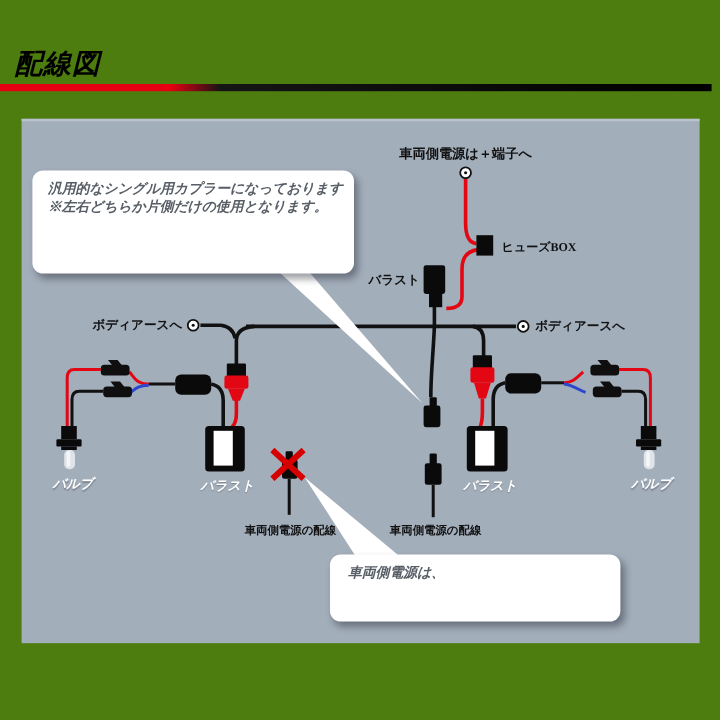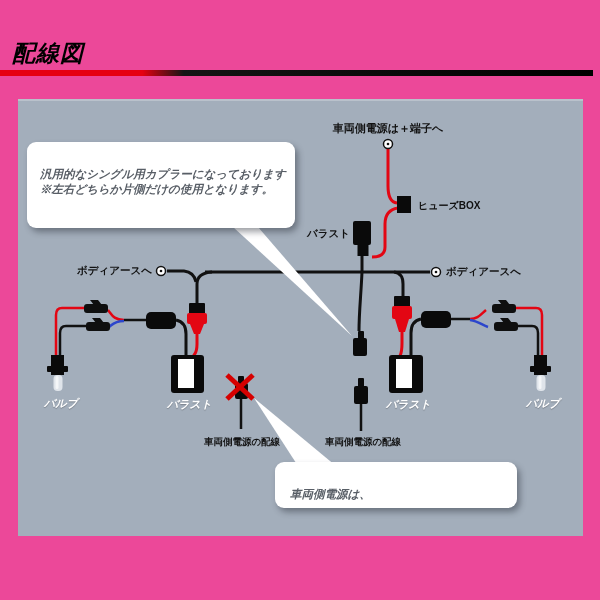--- a/index.html
+++ b/index.html
@@ -1,32 +1,32 @@
 <!DOCTYPE html>
 <html><head>
 <meta charset="utf-8">
 <style>
   html,body{margin:0;padding:0;background:#fff;}
-  .screen{position:relative;width:600px;height:600px;background:#ec4899;overflow:hidden;
-          font-family:Liberation Sans, sans-serif;}
+  .screen{position:relative;width:600px;height:600px;background:#4d7c0f;overflow:hidden;
+          font-family:Liberation Serif, serif;}
   .page-title{position:absolute;left:12px;top:38px;margin:0;font-size:23px;font-weight:bold;
               font-style:italic;color:#000;letter-spacing:1px;}
   .accent-bar{position:absolute;left:0;top:70px;width:593px;height:6px;
               background:linear-gradient(to right,#e60012 0%,#e60012 24%,#151515 31%,#000 100%);}
   .panel{position:absolute;left:18px;top:99px;width:565px;height:437px;background:#a3aebb;
          border-top:2px solid #b9c1cb;box-sizing:border-box;}
   svg.draw{position:absolute;left:0;top:0;width:600px;height:600px;pointer-events:none;}
   .lbl{position:absolute;font-weight:bold;color:#111;white-space:nowrap;}
   .lbl.light{color:#fff;font-style:italic;text-shadow:0 1px 1px rgba(0,0,0,.25);}
   .callout{position:absolute;background:#fff;border-radius:9px;
            box-shadow:3px 4px 6px rgba(40,45,55,.45);box-sizing:border-box;}
   .callout .line{font-size:11.5px;line-height:15px;font-weight:bold;font-style:italic;
                  color:#585e66;white-space:nowrap;}
-  .callout-top{left:27px;top:142px;width:268px;height:86px;padding:25px 0 0 13px;}
-  .callout-bottom{left:275px;top:462px;width:242px;height:46px;padding:24px 0 0 15px;}
+  .callout-top{left:27px;top:142px;width:268px;height:86px;padding:9px 0 0 13px;}
+  .callout-bottom{left:275px;top:462px;width:242px;height:56px;padding:8px 0 0 15px;}
   .callout-bottom .line{line-height:17px;}
 </style>
 </head>
 <body>
 
 <div class="screen">
 
   <h1 class="page-title">配線図</h1>
   <div class="accent-bar"></div>
 

